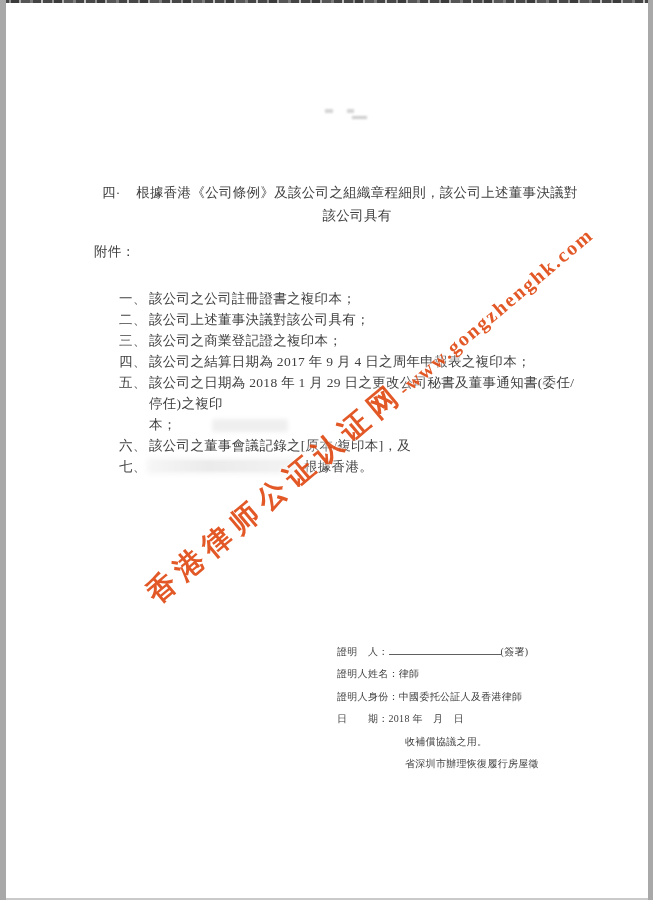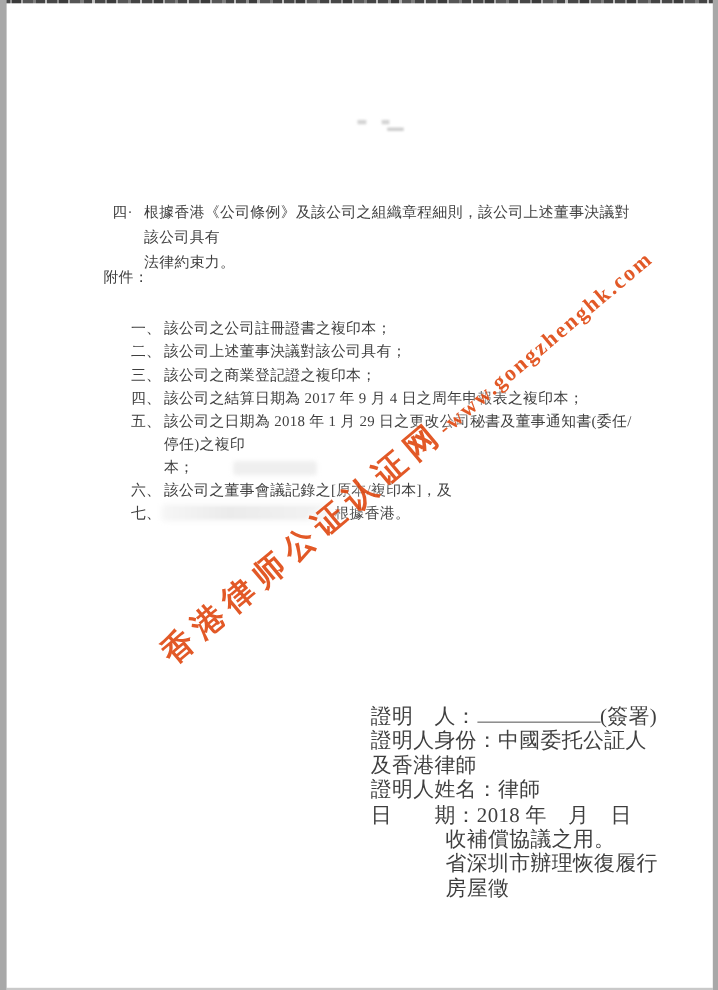--- a/index.html
+++ b/index.html
@@ -17,21 +17,21 @@
   .edge-bottom{ position:absolute; left:6px; bottom:0; width:642px; height:2px; background:#c9c9c9; z-index:9; }
 
   .smudge { position:absolute; background:#d4d4d4; filter:blur(1px); z-index:1; }
   .s1 { left:325px; top:109px; width:8px;  height:4px; }
   .s2 { left:347px; top:109px; width:7px;  height:4px; }
   .s3 { left:352px; top:116px; width:15px; height:3px; background:#cccccc; }
 
   
   .clause { position:absolute; left:102px; top:181px; display:flex; font-size:13.5px; line-height:23px; letter-spacing:.3px; }
   .clause .marker { width:29px; flex:none; }
-  .clause .ctext  { width:452px; }
+  .clause .ctext  { width:452px;text-align:center; }
   .clause .ctext span { display:block; }
 
   .attach-label { position:absolute; left:94px; top:243px; font-size:13.5px; letter-spacing:.3px; }
 
   
   .attach-list { position:absolute; left:119px; top:288px; font-size:13.5px; line-height:21px; letter-spacing:.3px; }
   .arow { display:flex; }
   .amarker { width:30px; flex:none; }
   .atext { width:432px; }
   .atext .l { display:block; }
@@ -44,21 +44,21 @@
 
   
   .watermark { position:absolute; left:370px; top:414px; transform:translate(-50%,-50%) rotate(-40deg);
     white-space:nowrap; z-index:6; opacity:.92;
     text-shadow:0 0 3px rgba(255,255,255,.95), 0 0 7px rgba(255,255,255,.85); }
   .wm-cn  { font-size:29px; letter-spacing:7px; font-weight:bold; }
   .wm-sep { font-size:20px; letter-spacing:2px; font-weight:bold; }
   .wm-url { font-size:20px; letter-spacing:2px; font-weight:bold; }
 
   
-  .signature { position:absolute; left:337px; top:641px; font-size:19px; line-height:22.4px; letter-spacing:.3px; width:270px; }
+  .signature { position:absolute; left:337px; top:641px; font-size:10px; line-height:22.4px; letter-spacing:.3px; width:270px; }
   .sig-line { display:inline-block; width:112px; height:11px; border-bottom:1px solid #606060; }
   .note-cont { margin-left:68px; }
 </style>
 </head>
 <body>
 
 <div class="page">
 
   <div class="edge-top"></div>
   <div class="edge-left"></div>
@@ -66,21 +66,20 @@
   <div class="edge-bottom"></div>
 
   <div class="smudge s1"></div>
   <div class="smudge s2"></div>
   <div class="smudge s3"></div>
 
   <div class="clause">
     <span class="marker">四·</span>
     <span class="ctext">
       <span>根據香港《公司條例》及該公司之組織章程細則，該公司上述董事決議對該公司具有</span>
-      <span>法律約束力。</span>
     </span>
   </div>
 
   <div class="attach-label">附件：</div>
 
   <div class="attach-list">
     <div class="arow">
       <span class="amarker">一、</span>
       <span class="atext">該公司之公司註冊證書之複印本；</span>
     </div>
@@ -117,24 +116,24 @@
 
   <div class="watermark" style="color: rgb(224, 75, 21);">
     <span class="wm-cn">香港律师公证认证网</span><span class="wm-sep">-</span><span class="wm-url">www.gongzhenghk.com</span>
   </div>
 
   <div class="signature">
     <div>
       <span>證明　人：</span><span class="sig-line"></span><span>(簽署)</span>
     </div>
     <div>
-      <span>證明人身份：</span><span>中國委托公証人及香港律師</span>
+      <span>證明人姓名：</span><span>律師</span>
     </div>
     <div>
-      <span>證明人姓名：</span><span>律師</span>
+      <span>證明人身份：</span><span>中國委托公証人及香港律師</span>
     </div>
     <div>
       <span>日　　期：</span><span>2018 年　月　日</span>
     </div>
     <div class="note-cont">收補償協議之用。</div>
     <div class="note-cont">省深圳市辦理恢復履行房屋徵</div>
   </div>
 
 </div>
 

